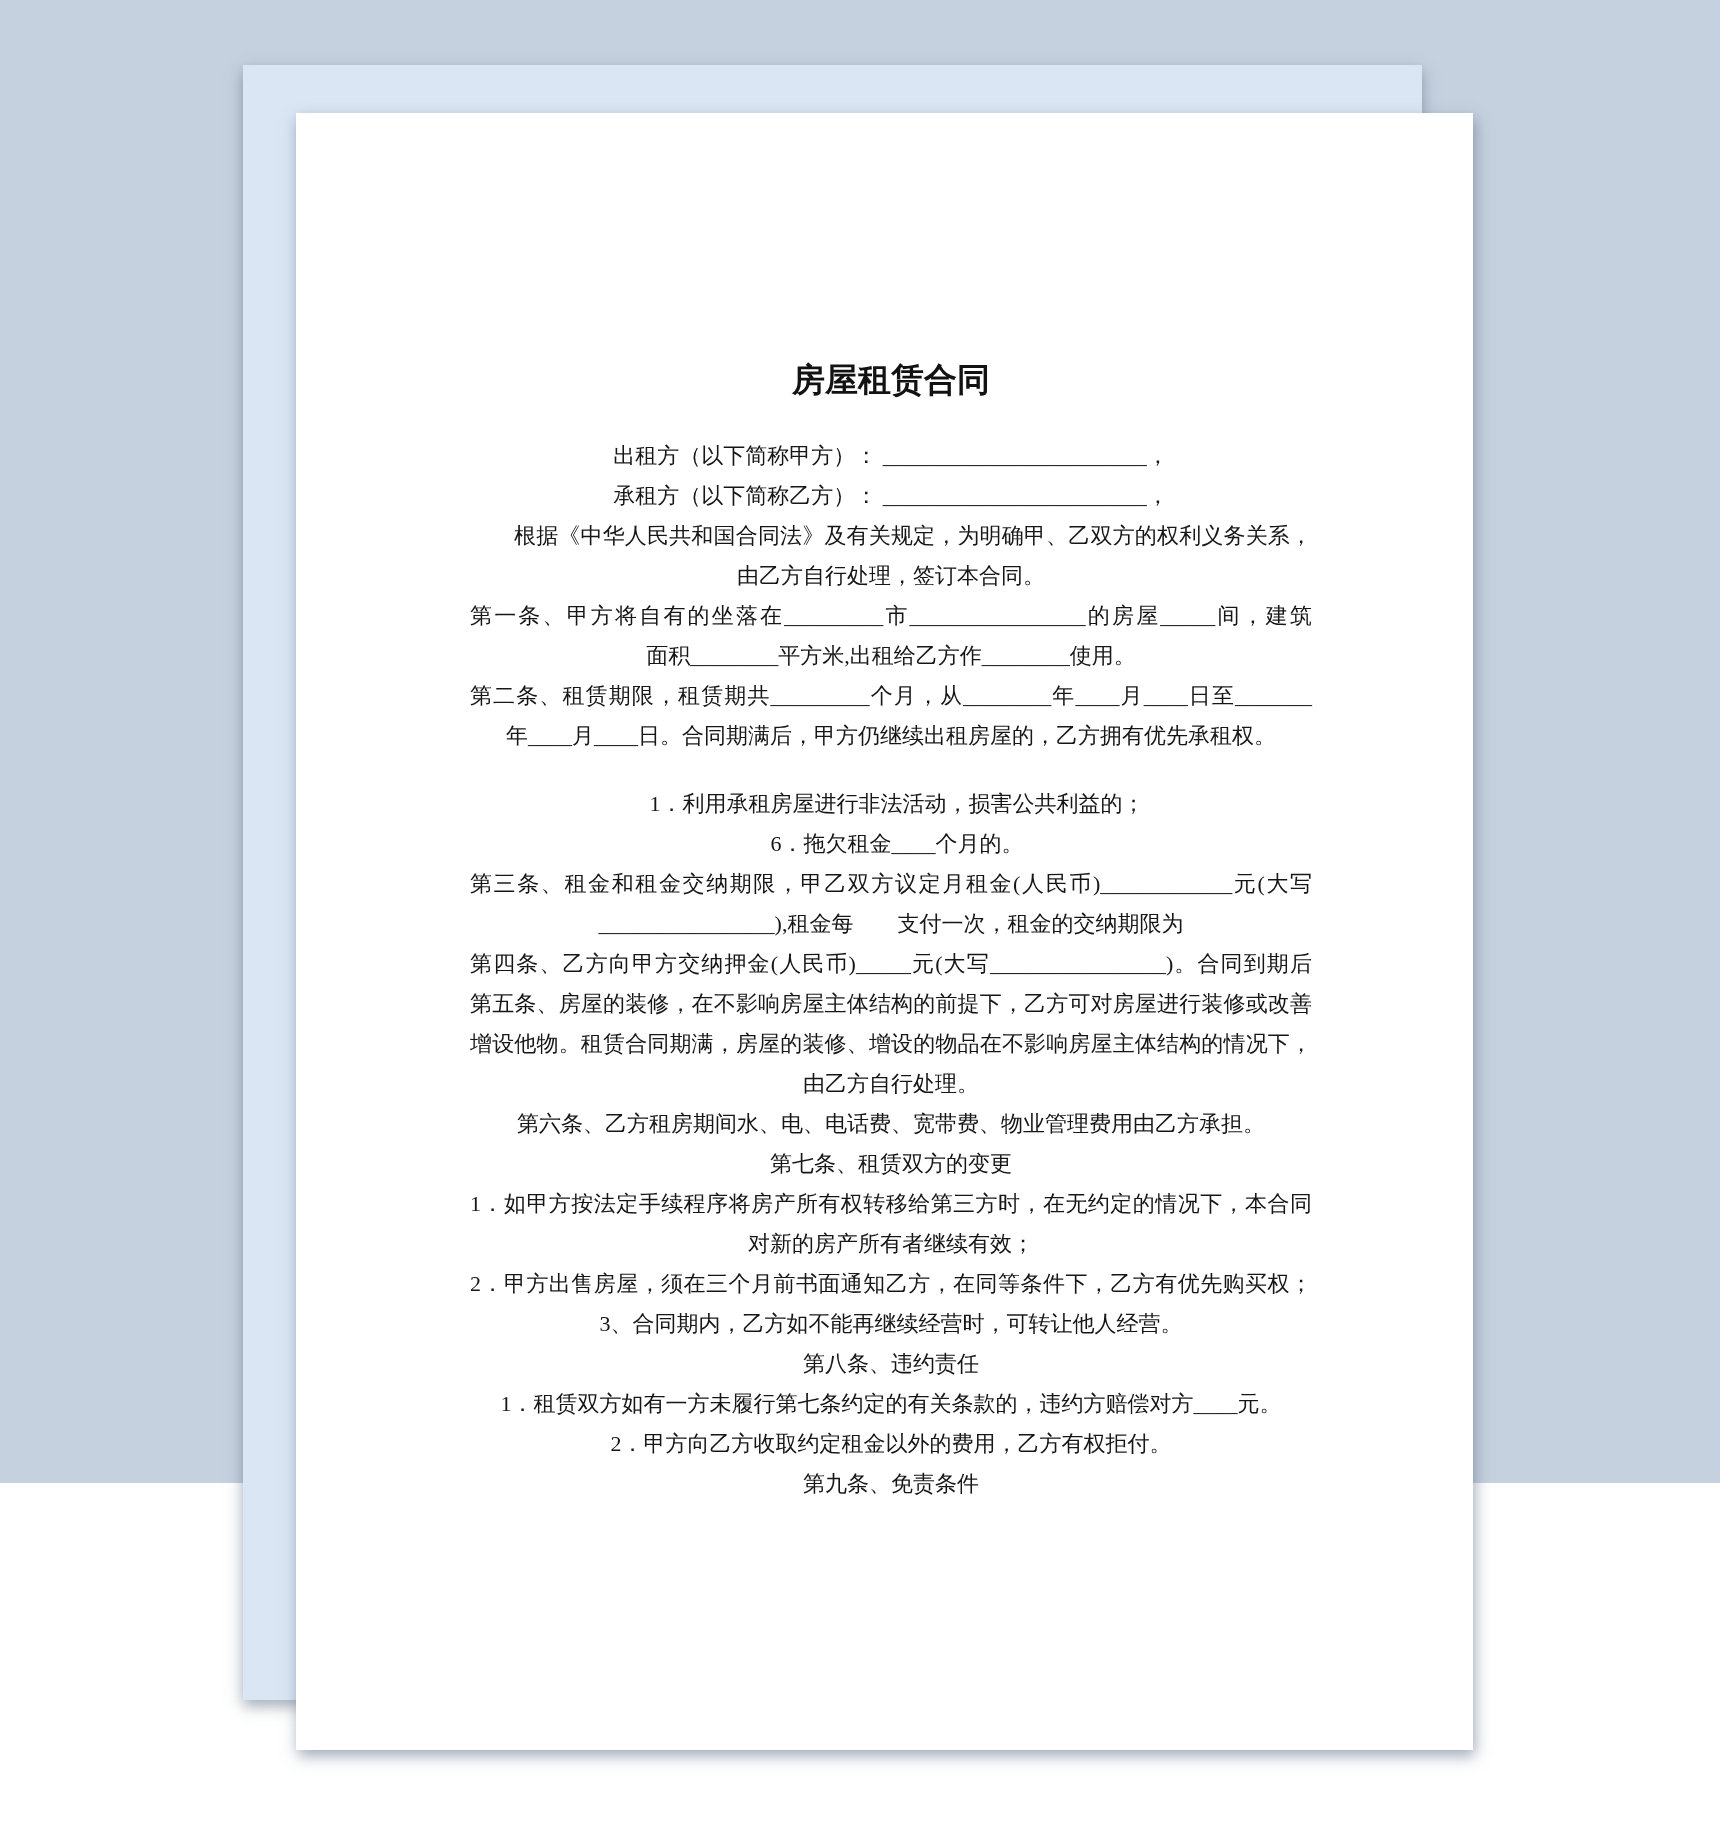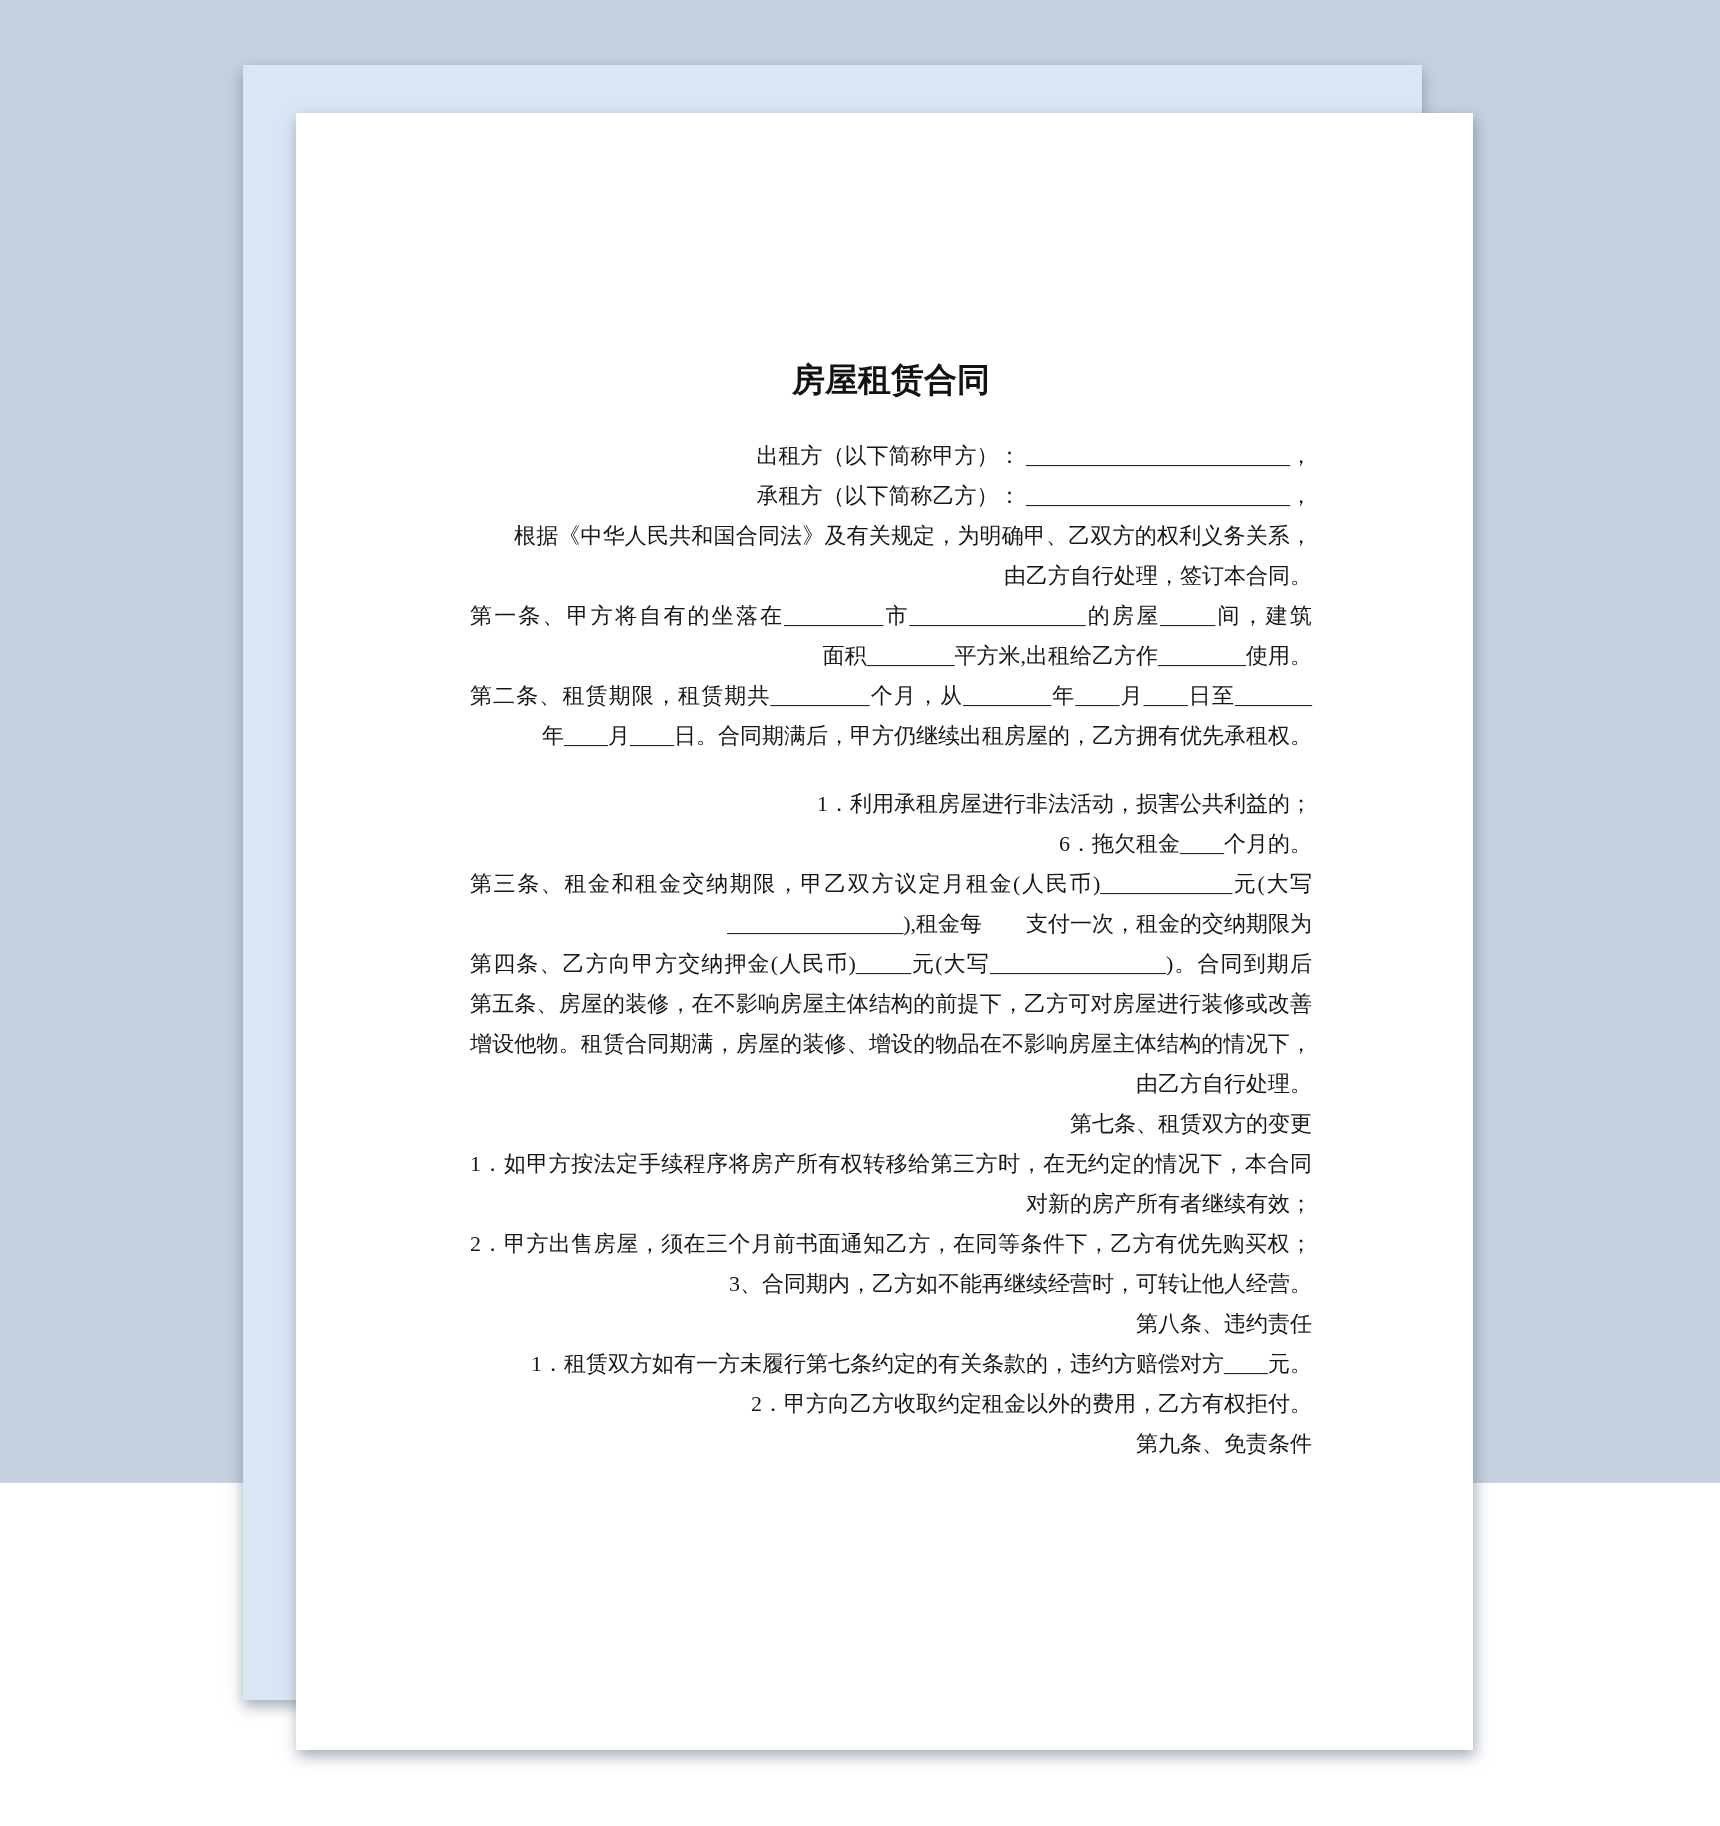--- a/index.html
+++ b/index.html
@@ -46,21 +46,21 @@
     line-height: 44px;
     font-weight: bold;
     text-align: center;
     color: #121212;
     font-family: "Liberation Sans", "DejaVu Sans", sans-serif;
   }
   .line {
     font-size: 22px;
     line-height: 40px;
     color: #161616;
-    text-align: right;
+    text-align: center;
     letter-spacing: 0;
     white-space: normal;
   }
   .line.fill {
     text-align: justify;
     text-align-last: justify;
   }
 </style>
 </head>
 <body>
@@ -80,20 +80,21 @@
           <div class="line fill">第二条、租赁期限，租赁期共_________个月，从________年____月____日至_______</div>
           <div class="line">年____月____日。合同期满后，甲方仍继续出租房屋的，乙方拥有优先承租权。</div>
           <div class="line" style="text-indent: 0.55em; margin-top: 28px;">1．利用承租房屋进行非法活动，损害公共利益的；</div>
           <div class="line" style="text-indent: 0.55em;">6．拖欠租金____个月的。</div>
           <div class="line fill">第三条、租金和租金交纳期限，甲乙双方议定月租金(人民币)____________元(大写</div>
           <div class="line">________________),租金每　　支付一次，租金的交纳期限为</div>
           <div class="line fill">第四条、乙方向甲方交纳押金(人民币)_____元(大写________________)。合同到期后</div>
           <div class="line fill">第五条、房屋的装修，在不影响房屋主体结构的前提下，乙方可对房屋进行装修或改善</div>
           <div class="line fill">增设他物。租赁合同期满，房屋的装修、增设的物品在不影响房屋主体结构的情况下，</div>
           <div class="line">由乙方自行处理。</div>
+          <div class="line">第六条、乙方租房期间水、电、电话费、宽带费、物业管理费用由乙方承担。</div>
           <div class="line">第七条、租赁双方的变更</div>
           <div class="line fill">1．如甲方按法定手续程序将房产所有权转移给第三方时，在无约定的情况下，本合同</div>
           <div class="line">对新的房产所有者继续有效；</div>
           <div class="line fill">2．甲方出售房屋，须在三个月前书面通知乙方，在同等条件下，乙方有优先购买权；</div>
           <div class="line">3、合同期内，乙方如不能再继续经营时，可转让他人经营。</div>
           <div class="line">第八条、违约责任</div>
           <div class="line">1．租赁双方如有一方未履行第七条约定的有关条款的，违约方赔偿对方____元。</div>
           <div class="line">2．甲方向乙方收取约定租金以外的费用，乙方有权拒付。</div>
           <div class="line">第九条、免责条件</div>
         </div>

